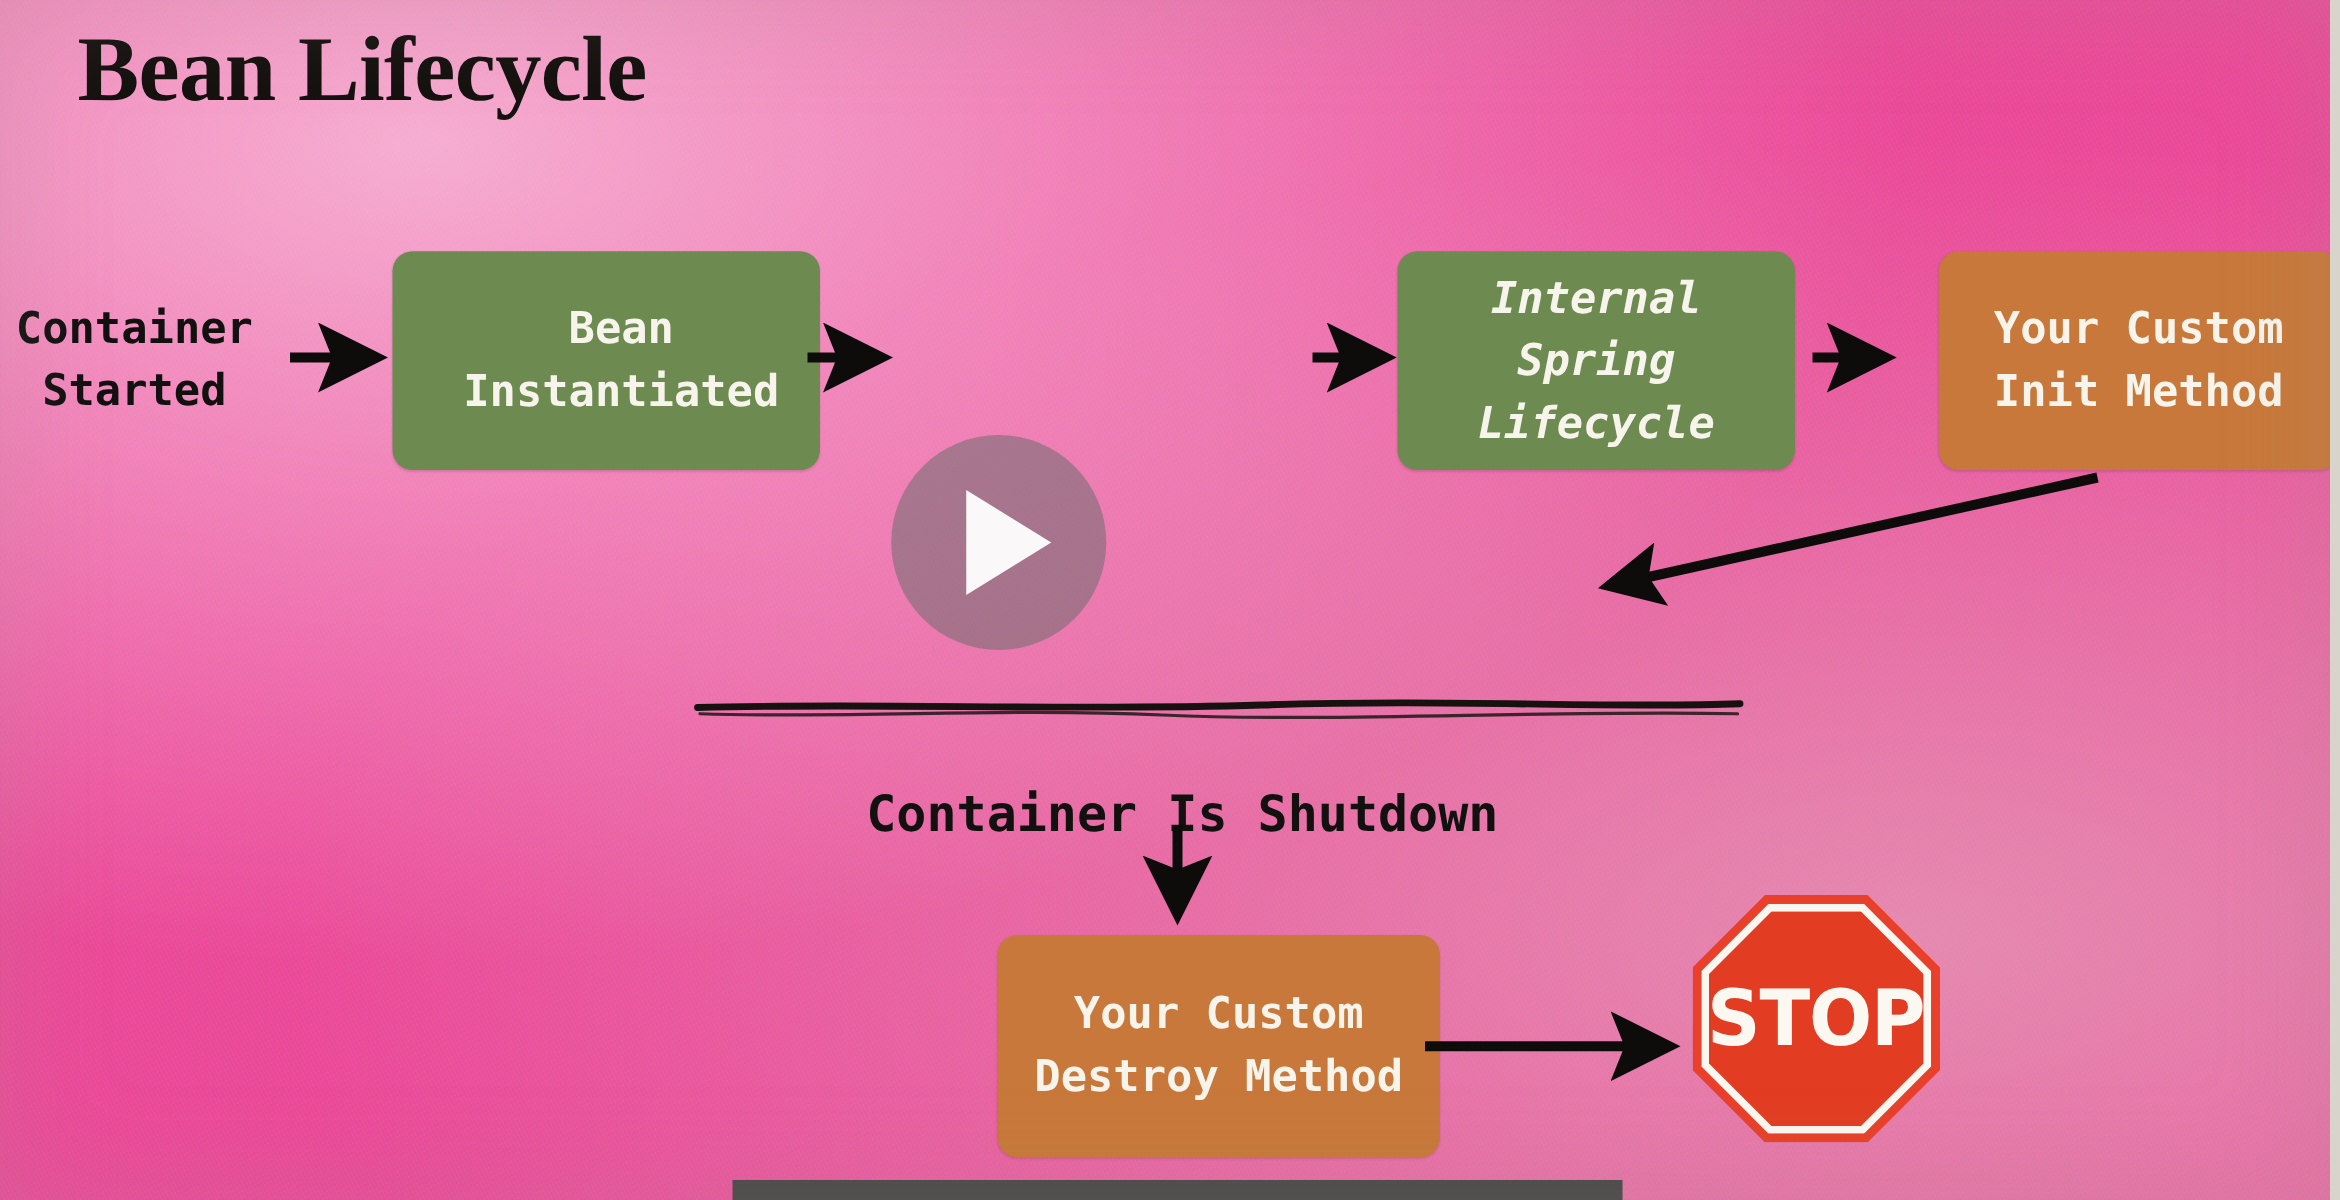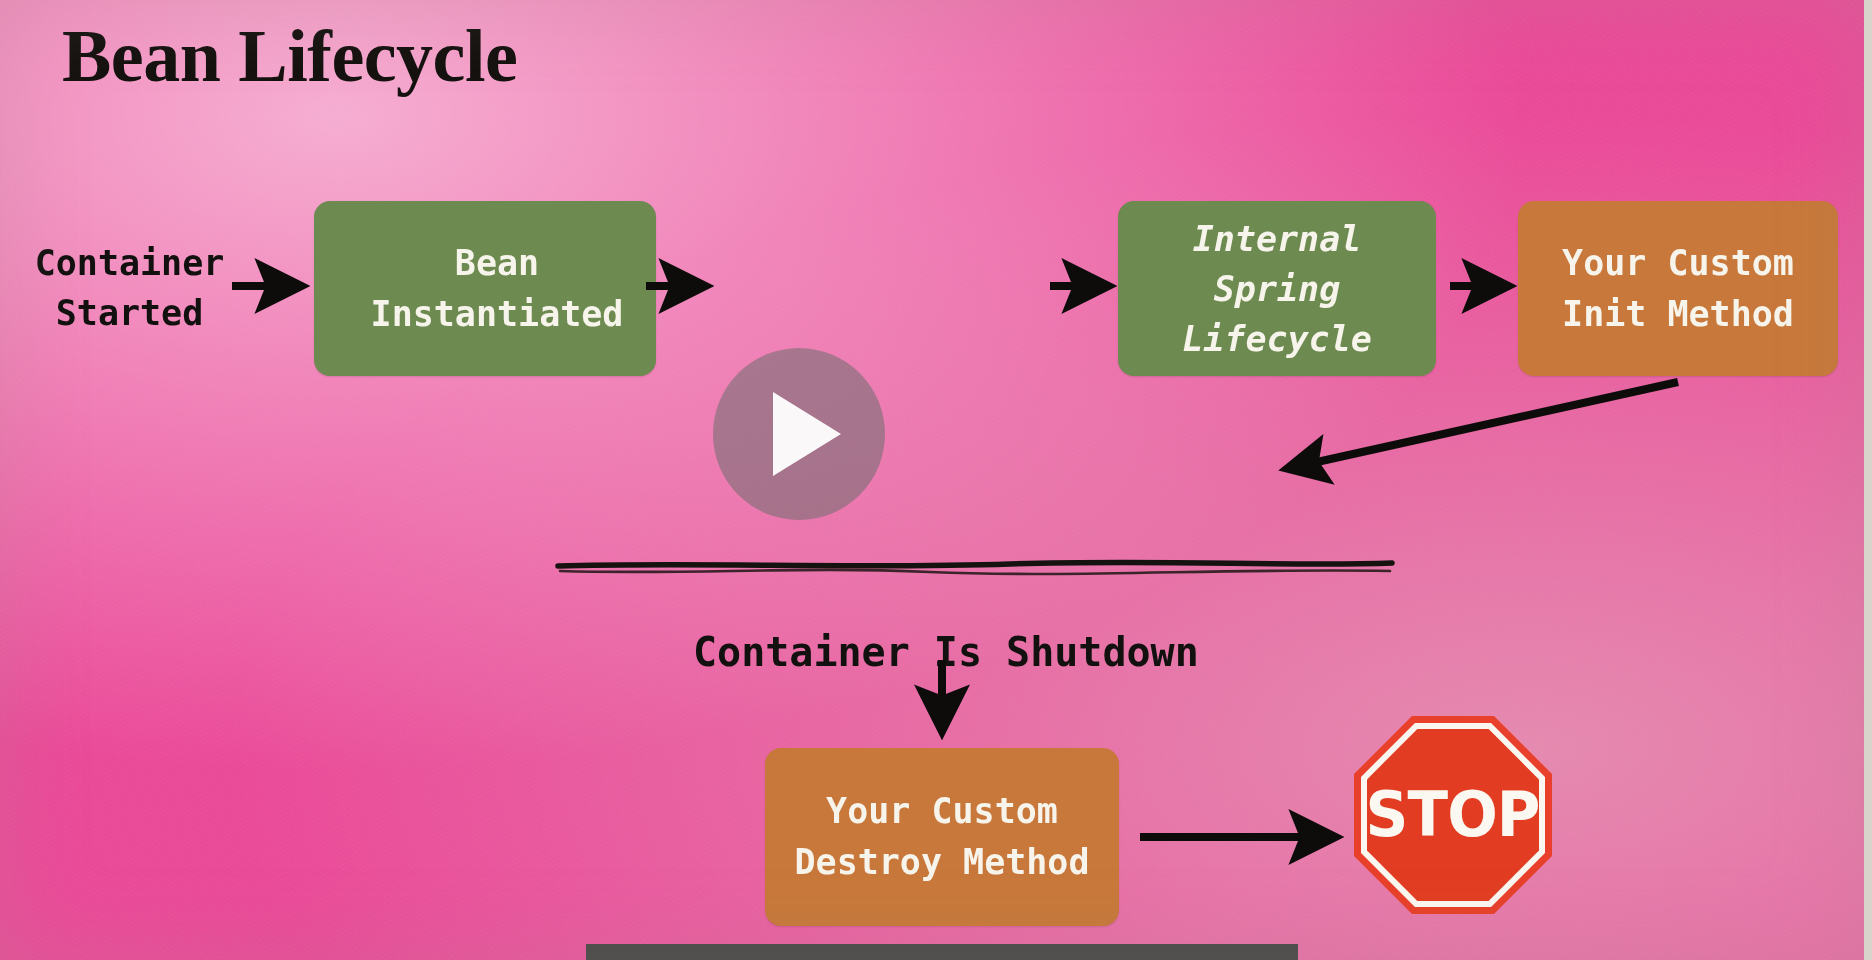--- a/index.html
+++ b/index.html
@@ -59,31 +59,30 @@
     text-align: center;
     border-radius: 16px;
     color: #f7f4ec;
     font-family: "DejaVu Sans Mono", "Liberation Mono", monospace;
     font-weight: 700;
     letter-spacing: 0px;
     box-shadow: 0 1px 2px rgba(0,0,0,0.12);
     white-space: pre-line;
   }
   .node.green { background: #6d8a50; }
-  .node.orange { background: #c8783a; }
+  .node.orange { background: #c8783a; margin-left: 33px; }
   .node.italic { font-style: italic; }
 
   .plain-label {
     position: absolute;
     text-align: center;
     color: #121110;
     font-family: "DejaVu Sans Mono", "Liberation Mono", monospace;
     font-weight: 700;
     white-space: pre-line;
-    padding-left: 22px;
   }
 
   
   #arrows {
     position: absolute;
     inset: 0;
     pointer-events: none;
   }
 
   

